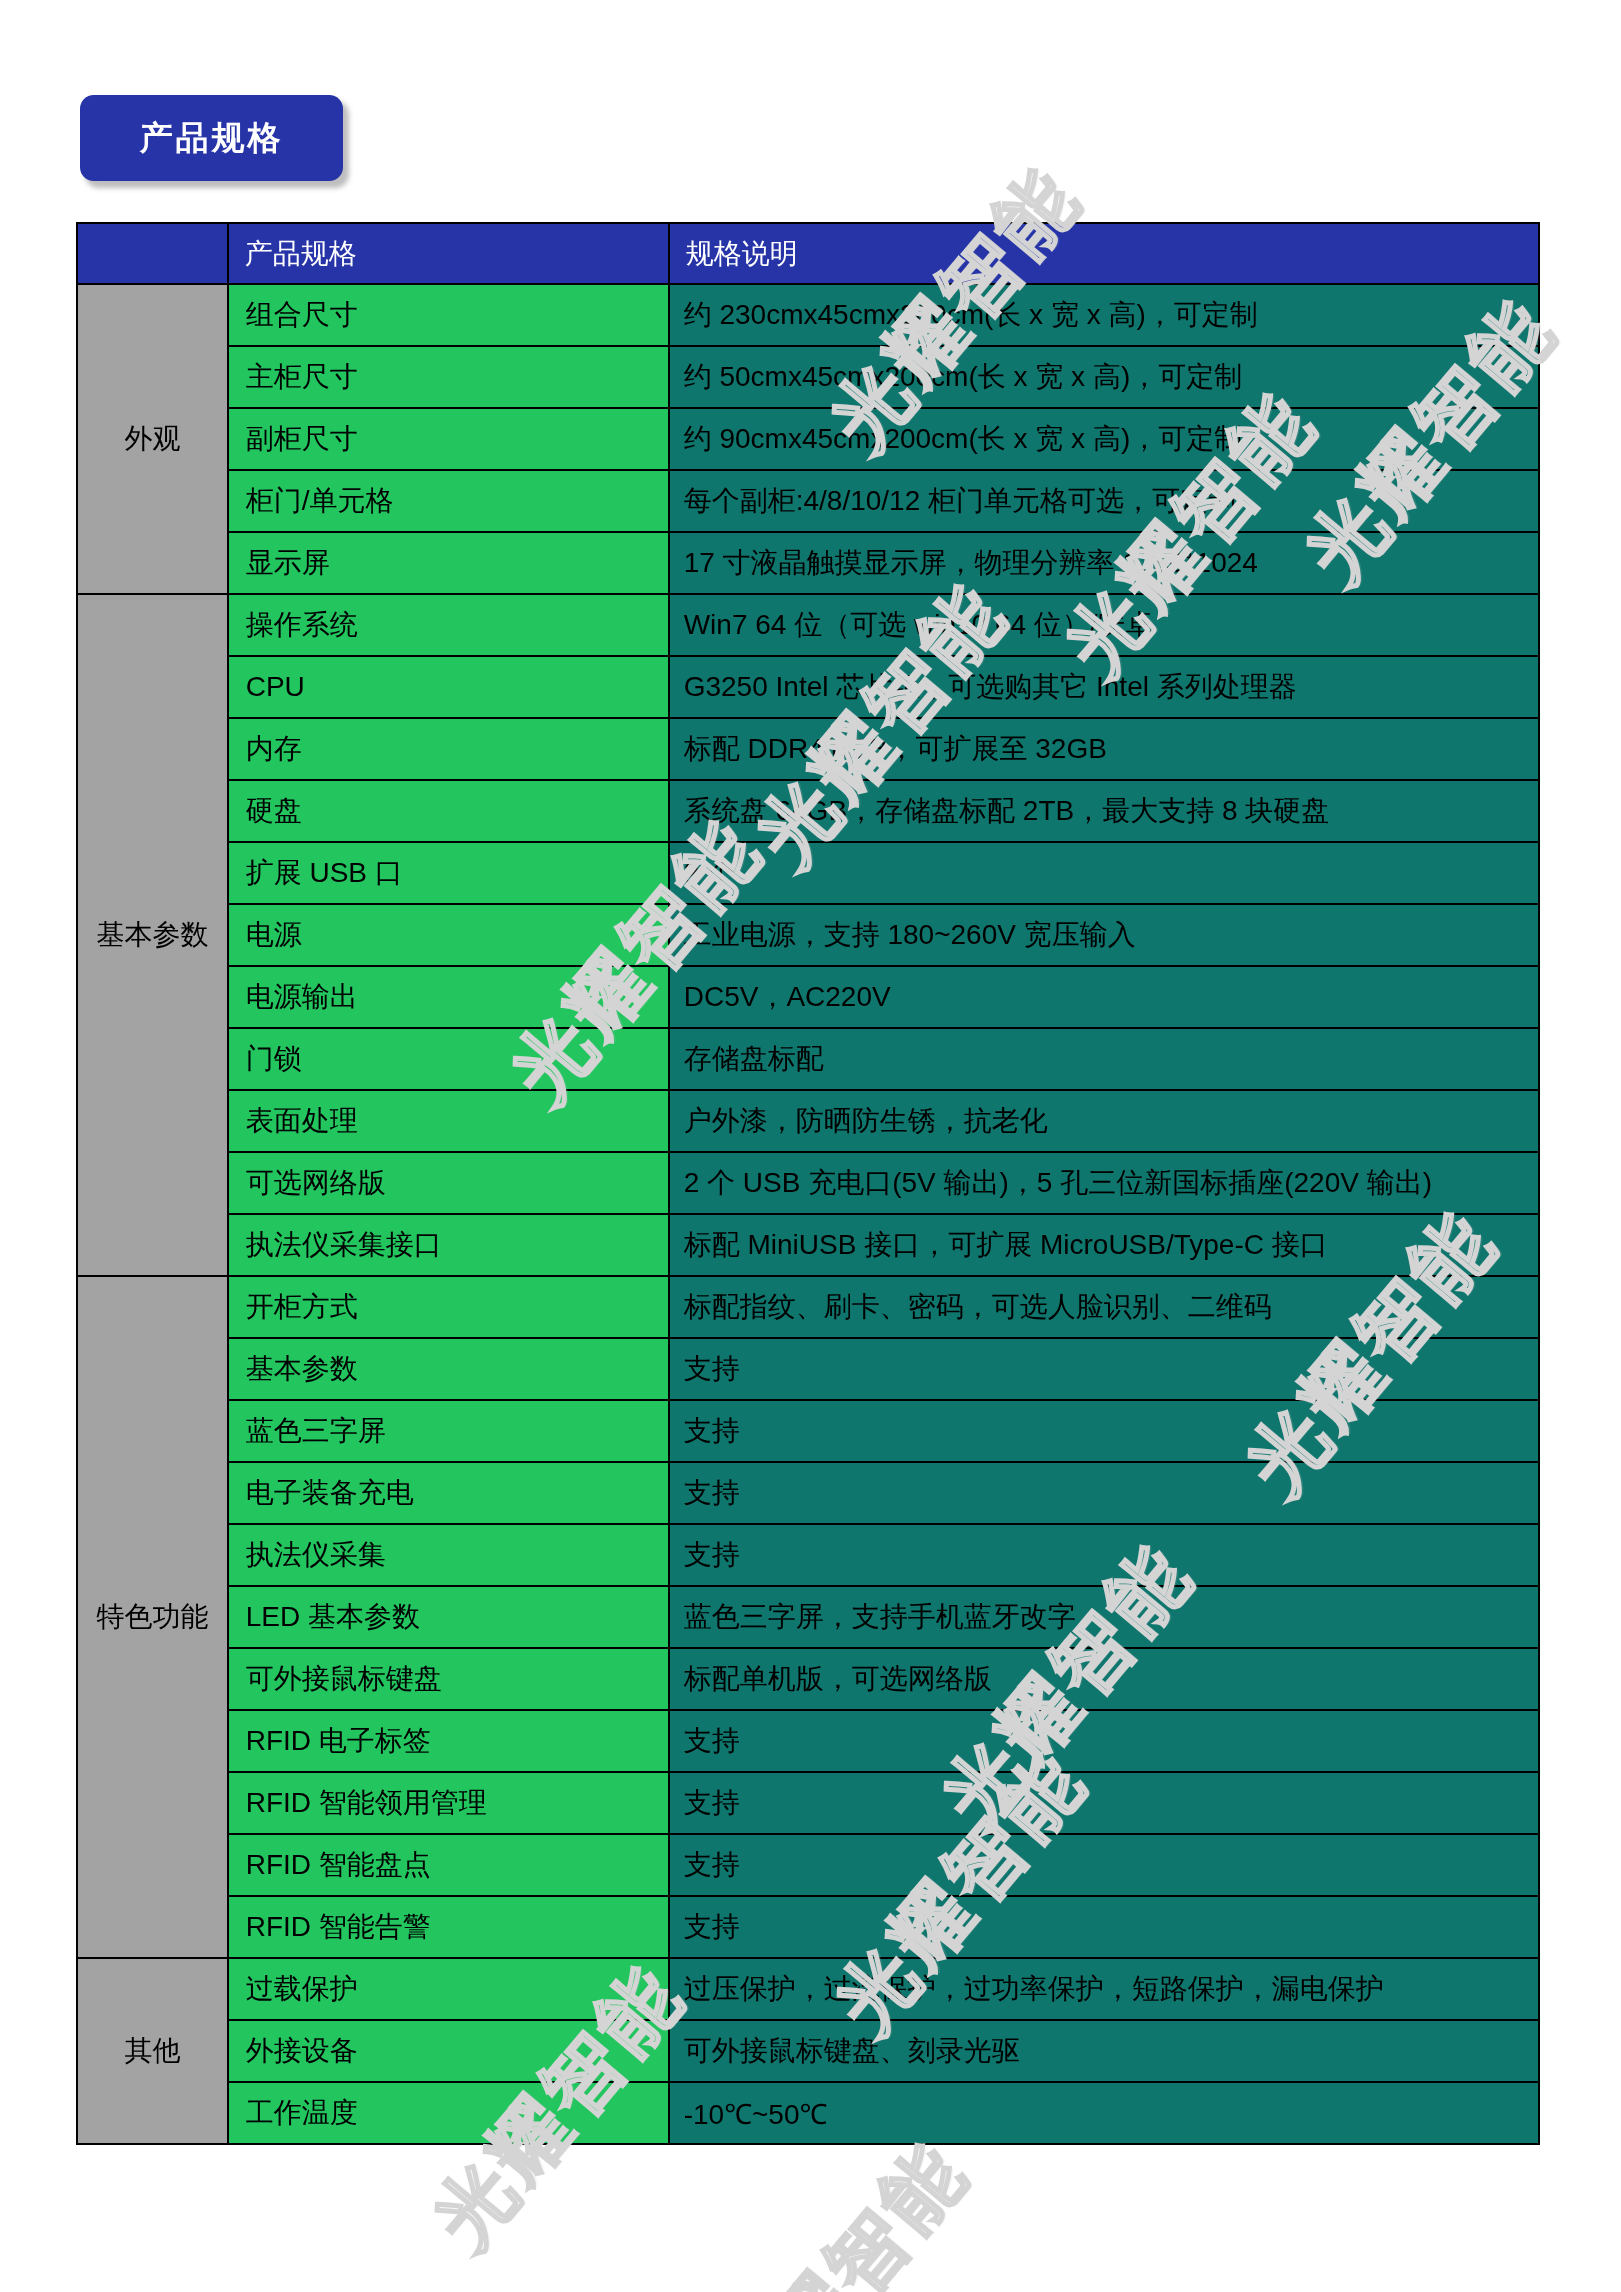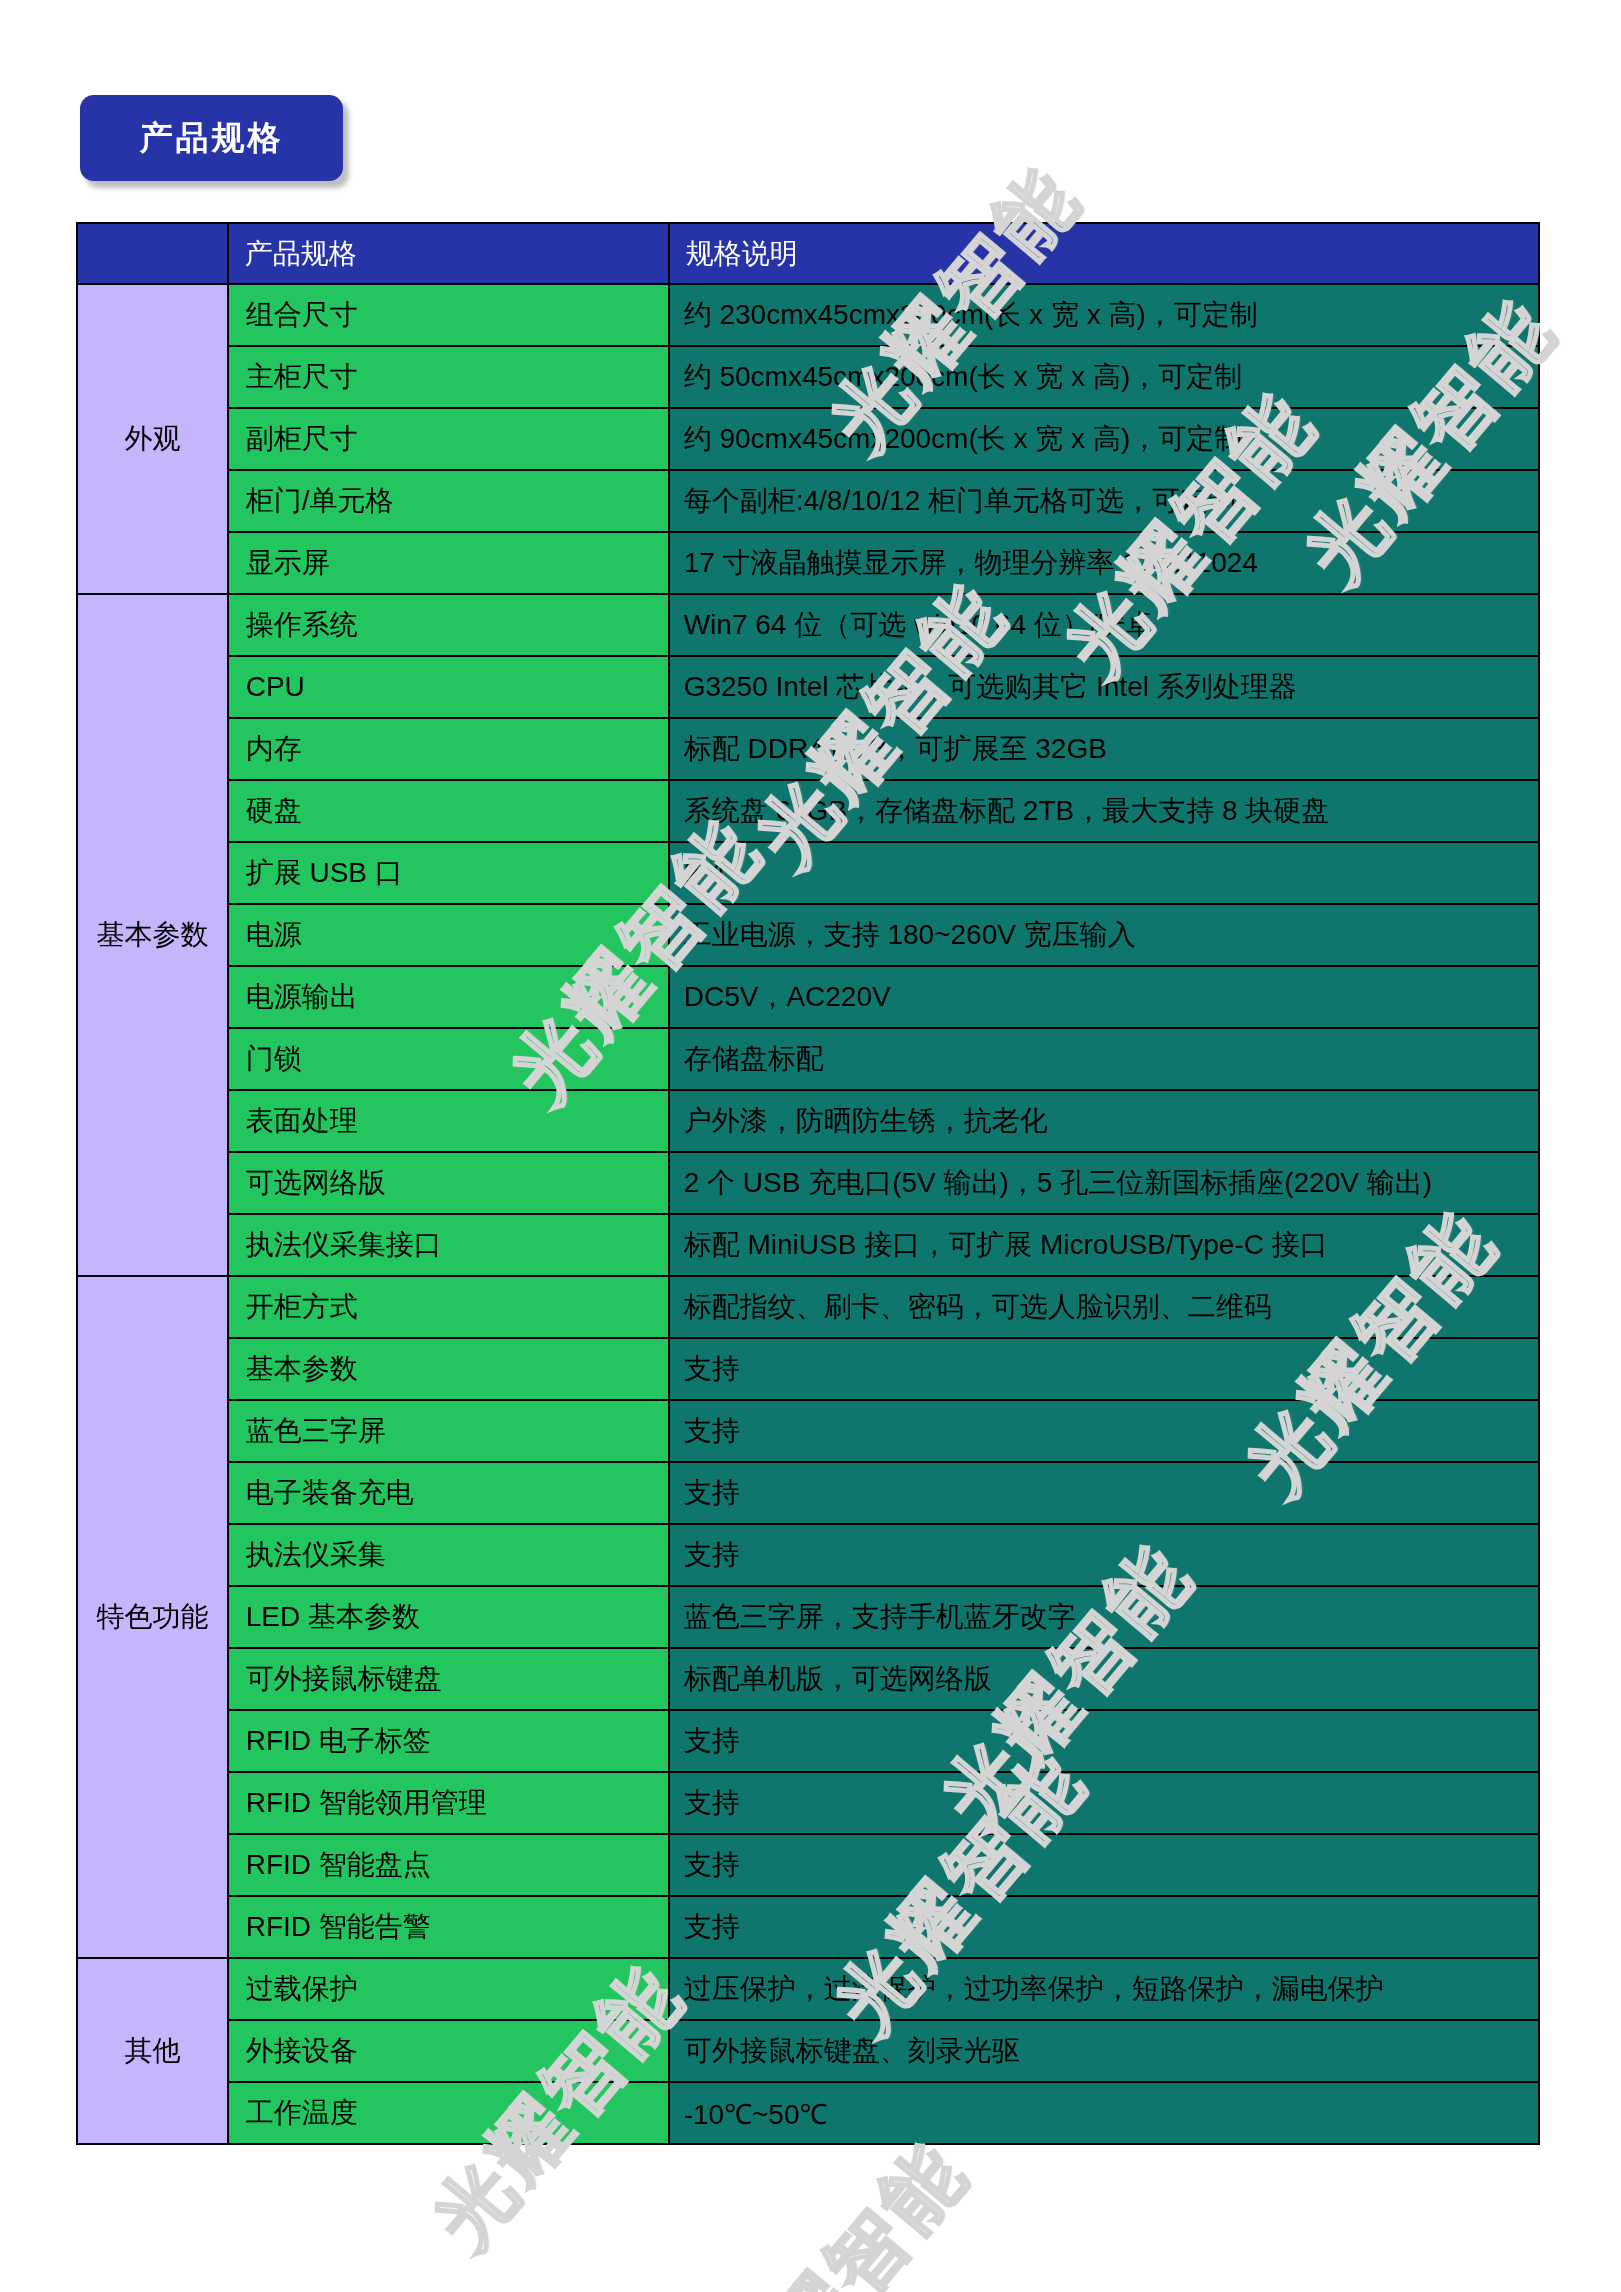--- a/index.html
+++ b/index.html
@@ -39,21 +39,21 @@
   }
   table.spec thead th {
     background: #2634a8; color: #ffffff;
     font-size: 28px; font-weight: normal;
     text-align: left; height: 61px;
     padding: 0 0 0 15.7px;
   }
   table.spec thead th.corner { padding: 0; }
   table.spec tbody td { height: 62px; font-size: 28px; color: #000000; }
   td.group {
-    background: #c4b5fd;
+    background: #a3a3a3;
     text-align: center;
     padding: 4px;
     margin-left: 12px;
   }
   td.param {
     background: #22c55e;
     padding: 0 0 0 16.7px;
   }
   td.value {
     background: #0f766e;

